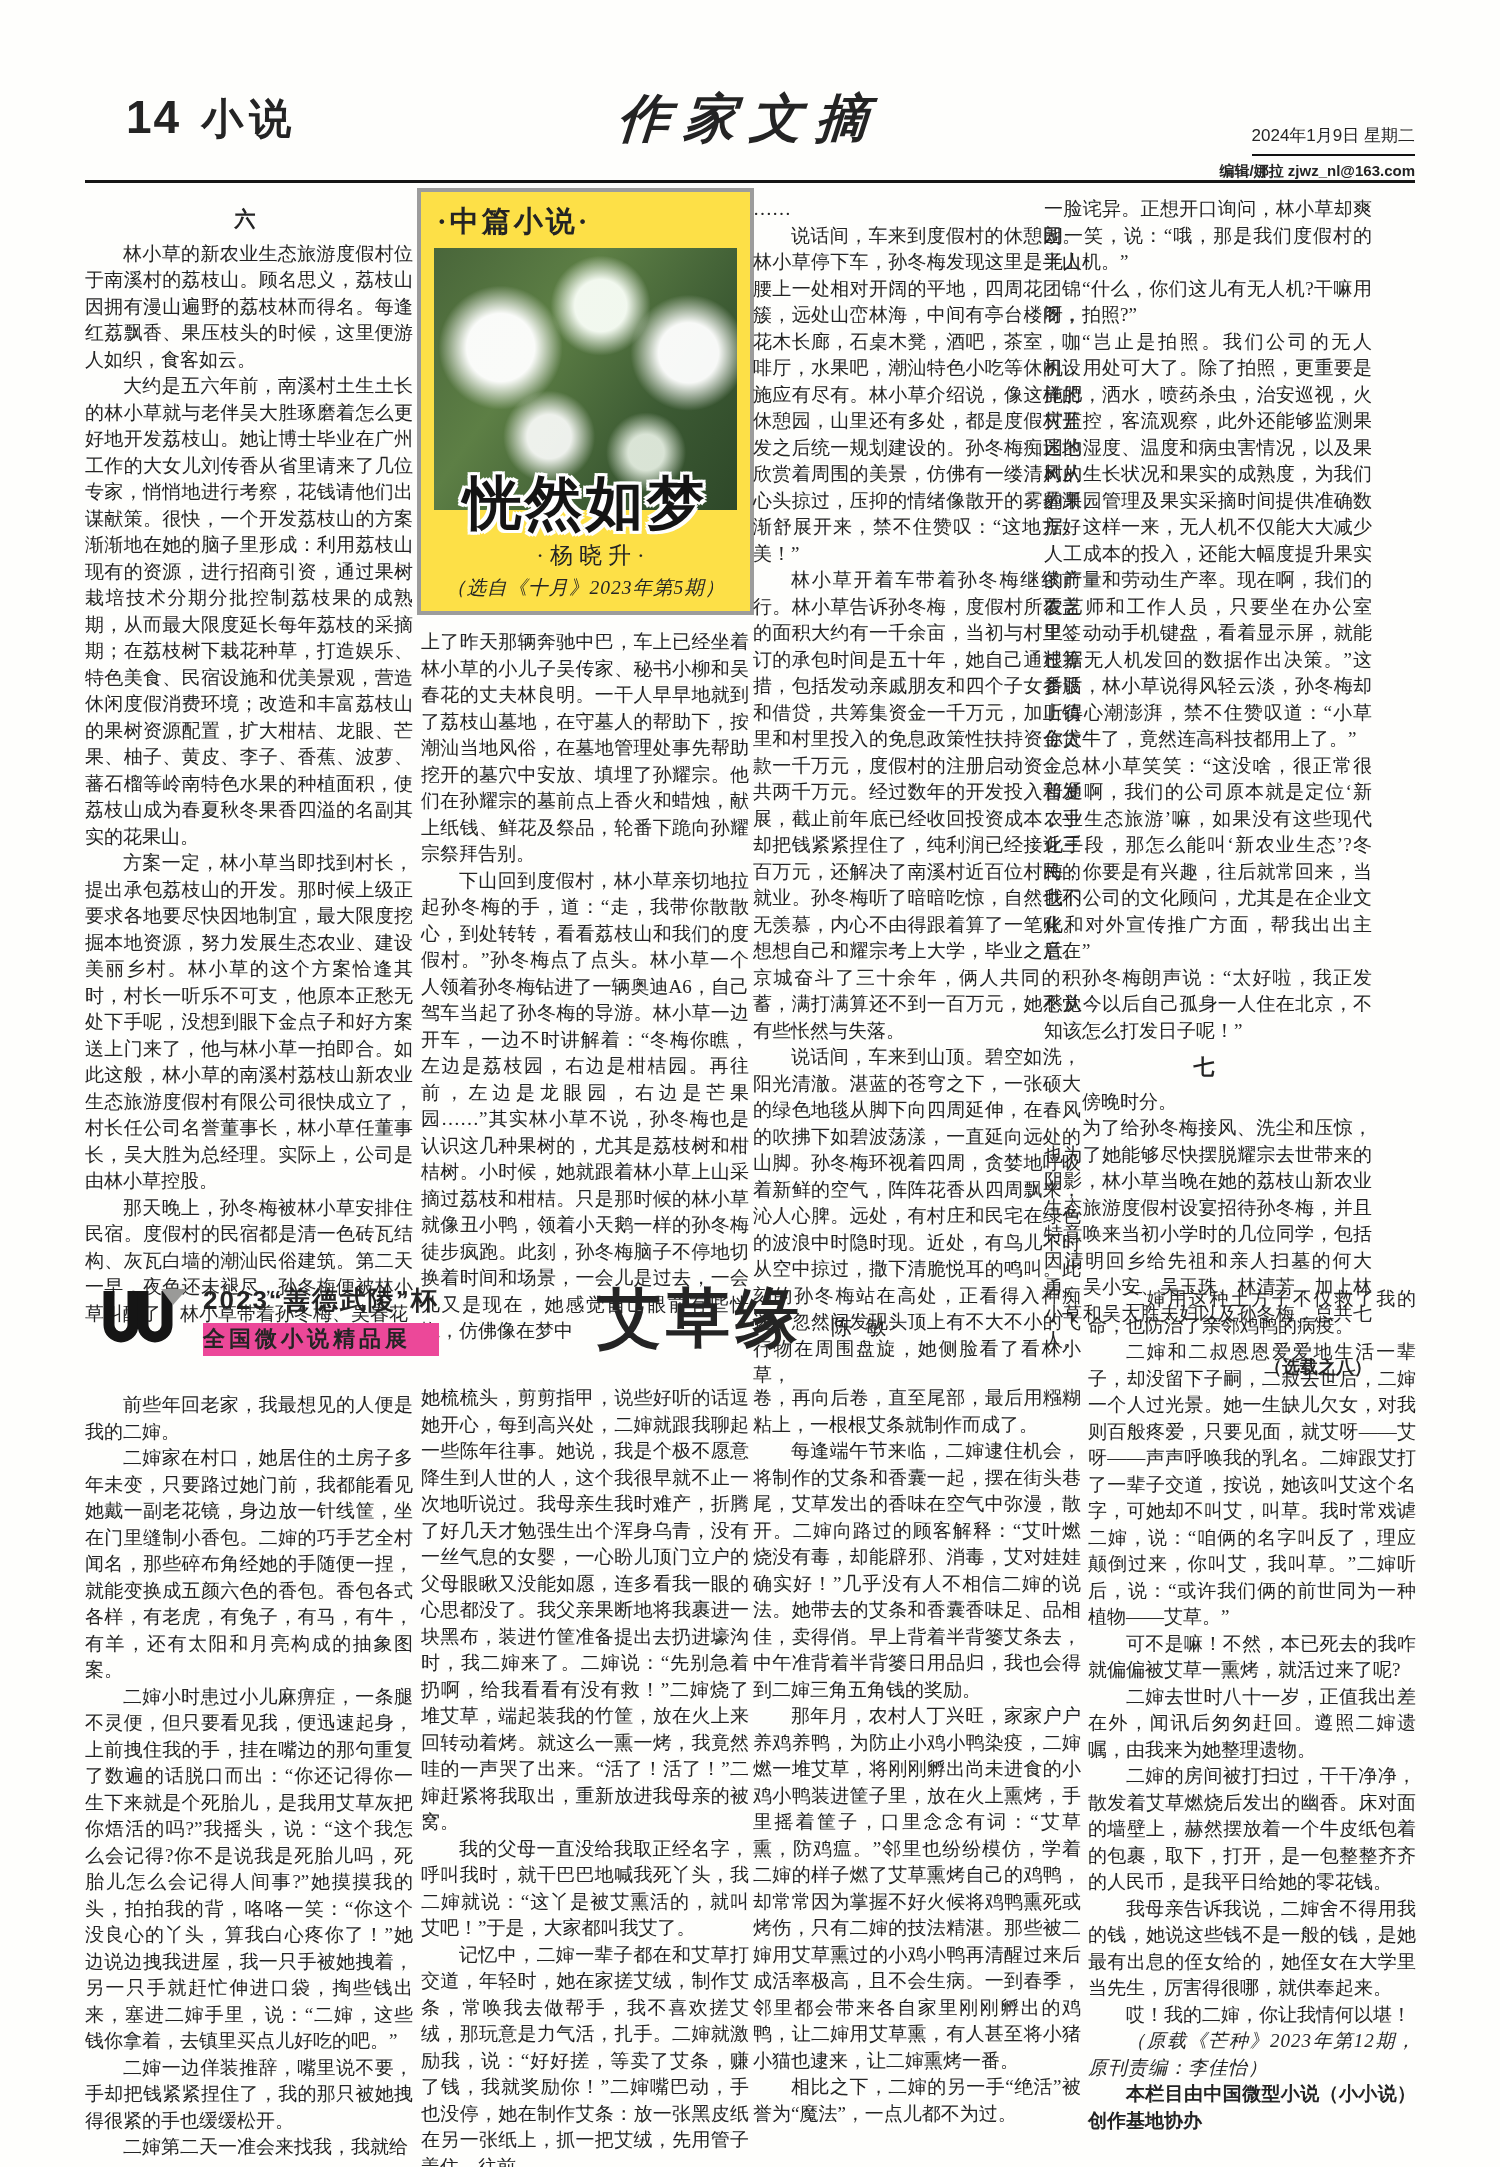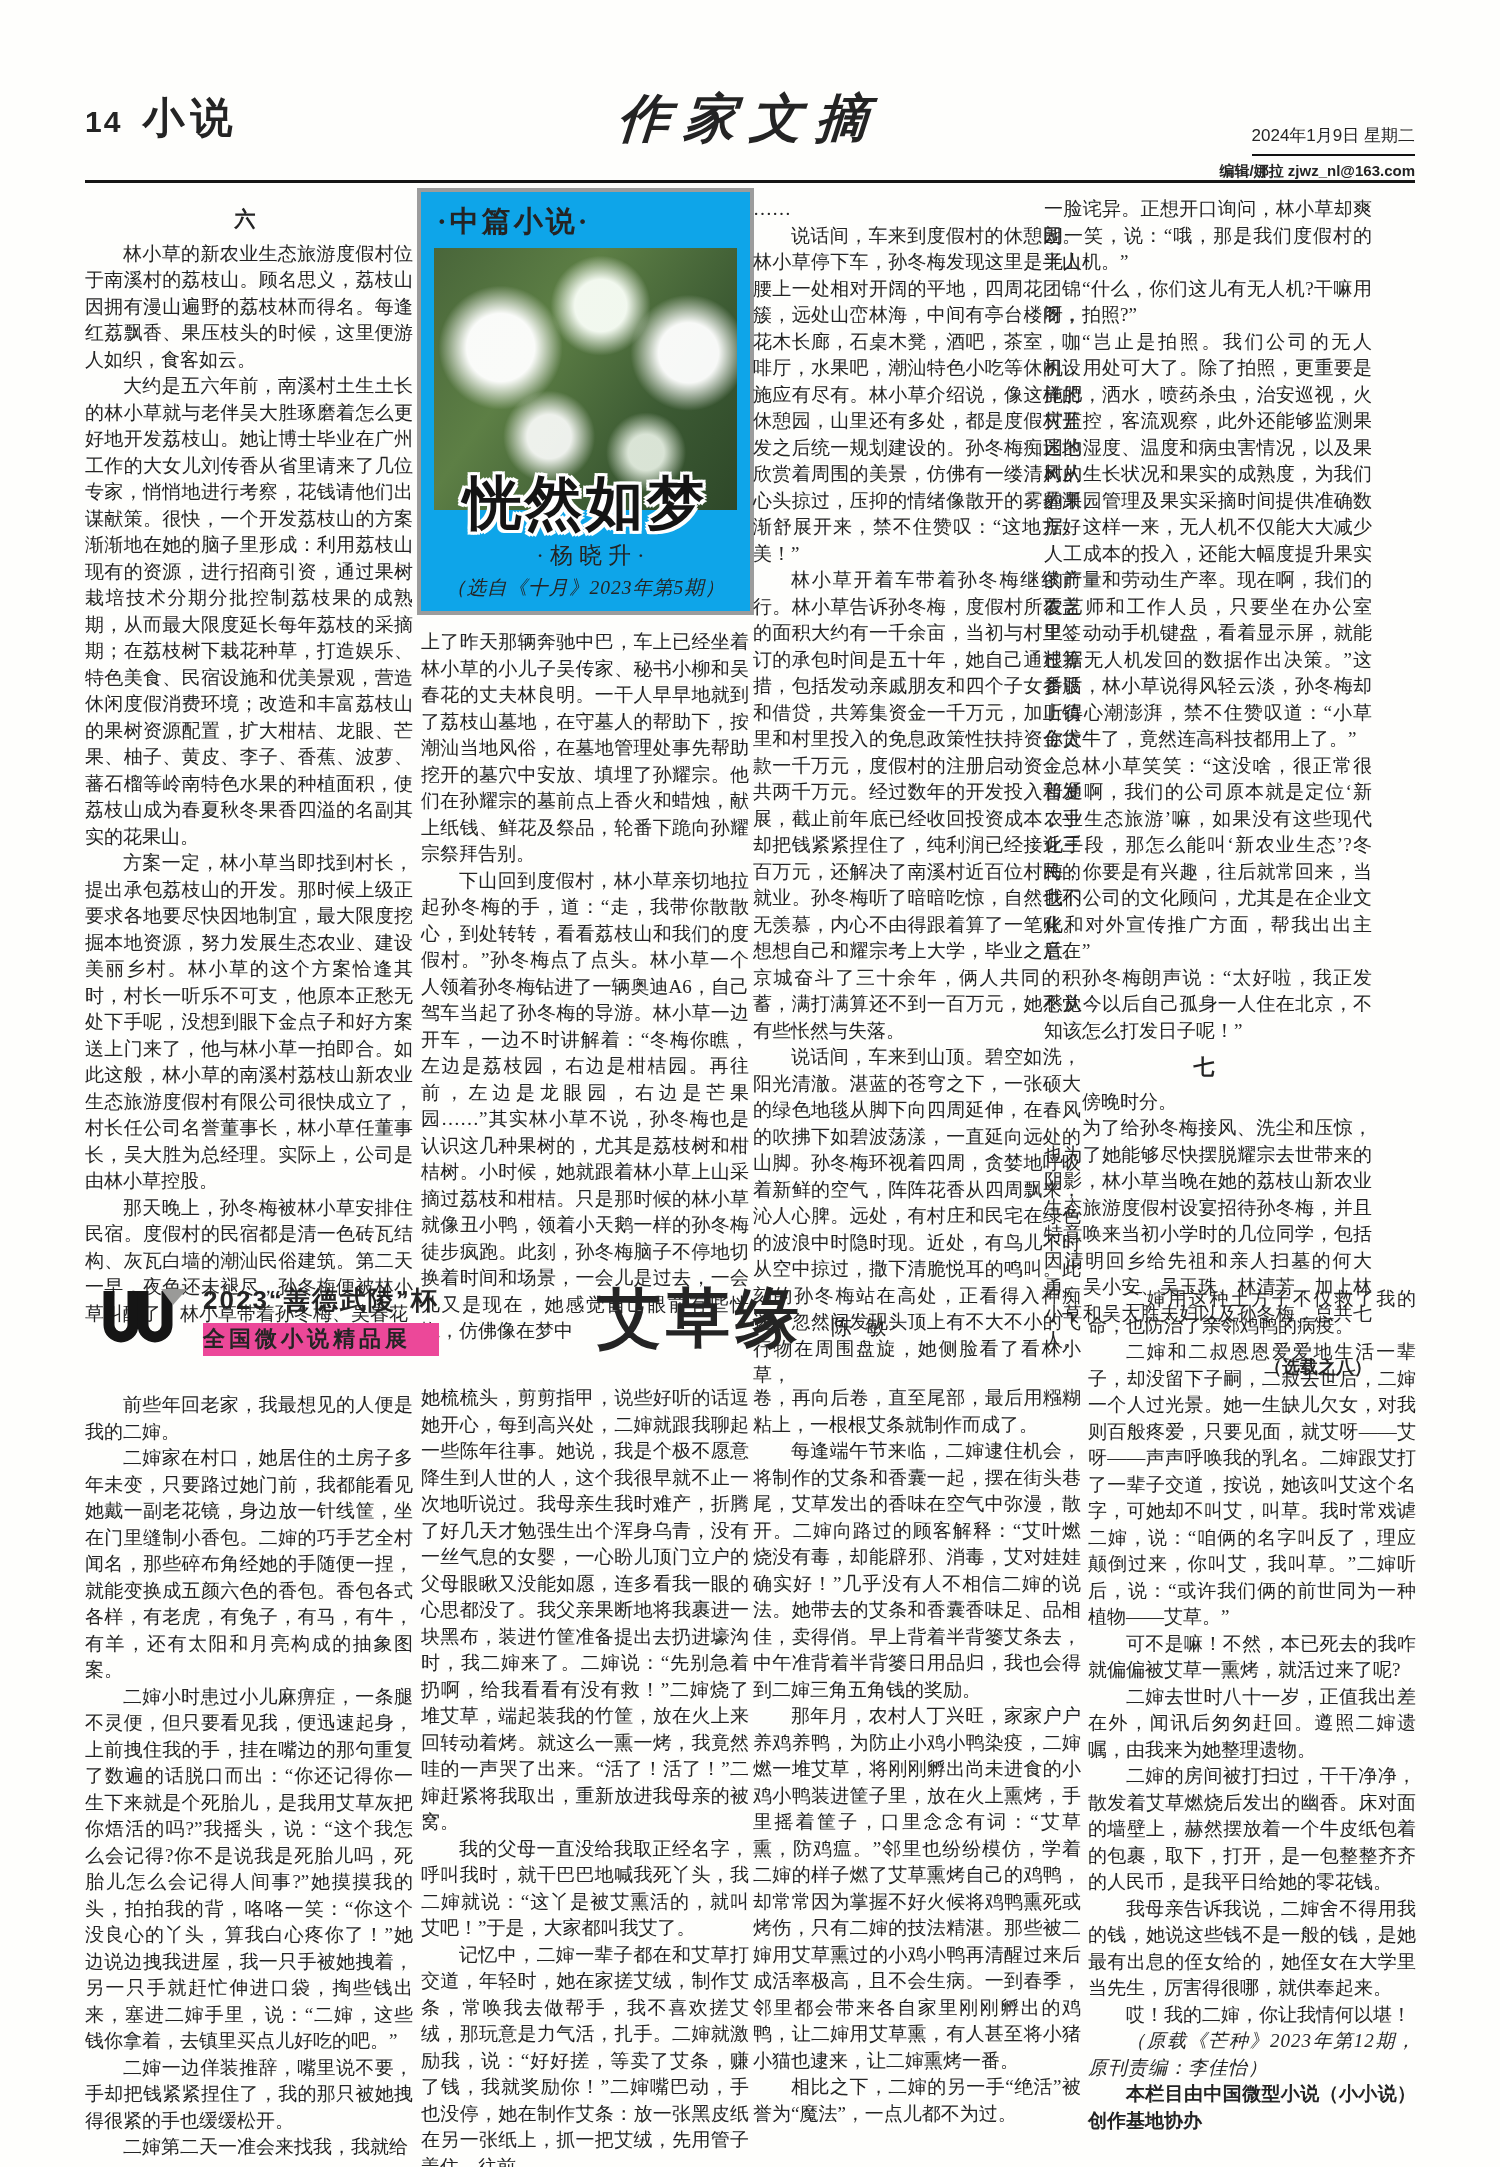--- a/index.html
+++ b/index.html
@@ -3,41 +3,41 @@
 <meta charset="utf-8">
 <style>
   html,body{margin:0;padding:0;background:#e8e8e4;}
   #paper{position:relative;width:1500px;height:2167px;margin:0 auto;background:#fefefc;overflow:hidden;
          font-family:"Liberation Serif","DejaVu Serif",serif;color:#242424;}
   .abs{position:absolute;}
 
   
   #pagehead{left:85px;top:90px;display:flex;align-items:baseline;gap:20px;
             font-family:"Liberation Sans","DejaVu Sans",sans-serif;font-weight:800;}
-  #pagehead .num{font-size:30px;letter-spacing:2px;}
+  #pagehead .num{font-size:46px;letter-spacing:2px;margin-left:41px;}
   #pagehead .sec{font-size:42px;letter-spacing:6px;}
   #masthead{left:0;top:84px;width:1500px;text-align:center;font-size:52px;font-weight:700;
             font-style:italic;letter-spacing:14px;transform:skewX(-4deg);}
   #dateblock{top:124px;right:85px;text-align:right;font-family:"Liberation Sans","DejaVu Sans",sans-serif;}
   #dateblock .d{font-size:17px;padding-bottom:7px;border-bottom:2px solid #111;display:inline-block;}
   #dateblock .e{font-size:15px;font-weight:700;margin-top:6px;}
   #toprule{left:85px;top:180px;width:1330px;height:3px;background:#161616;}
 
   
   .col{width:328px;font-size:19px;line-height:26.5px;text-align:justify;}
   .para{margin:0;text-indent:2em;}
   .cont{text-indent:0;}
   .chead{text-align:center;text-indent:0;font-weight:700;font-size:21px;letter-spacing:8px;margin:10px 0 8px 0;}
   .right{text-align:right;text-indent:0;}
   .endnote{font-weight:700;font-family:"Liberation Sans","DejaVu Sans",sans-serif;font-size:18px;}
   .attr{font-style:italic;letter-spacing:1px;}
   .footnote{font-weight:700;}
 
   
-  #novelbox{left:417px;top:188px;width:337px;height:427px;border:4px solid #9c9c9c;background:#0ea5e9;box-sizing:border-box;}
+  #novelbox{left:417px;top:188px;width:337px;height:427px;border:4px solid #9c9c9c;background:#fde047;box-sizing:border-box;}
   #novelbox .inner{position:relative;width:100%;height:100%;}
   #kicker{position:absolute;left:16px;top:10px;font-size:29px;font-weight:600;letter-spacing:3px;}
   #photo{position:absolute;left:13px;top:56px;width:303px;height:262px;
          background:
            radial-gradient(circle at 22% 38%, rgba(255,255,255,.97) 0 34px, rgba(255,255,255,0) 62px),
            radial-gradient(circle at 55% 22%, rgba(250,255,248,.95) 0 26px, rgba(255,255,255,0) 50px),
            radial-gradient(circle at 84% 40%, rgba(255,255,255,.96) 0 30px, rgba(255,255,255,0) 58px),
            radial-gradient(circle at 38% 72%, rgba(255,255,255,.9) 0 22px, rgba(255,255,255,0) 46px),
            radial-gradient(circle at 70% 78%, rgba(245,252,242,.85) 0 18px, rgba(255,255,255,0) 40px),
            linear-gradient(125deg,#49663a 0%,#5d7f45 35%,#3c5a33 70%,#2e4829 100%);}

